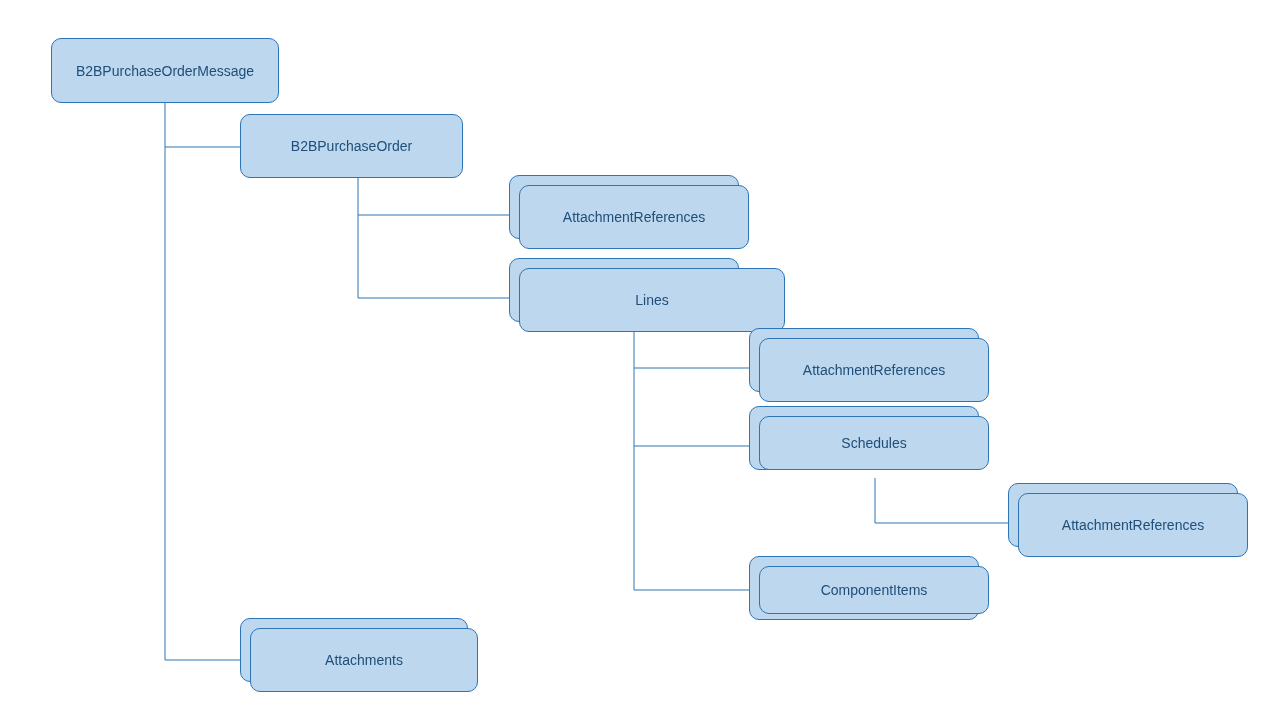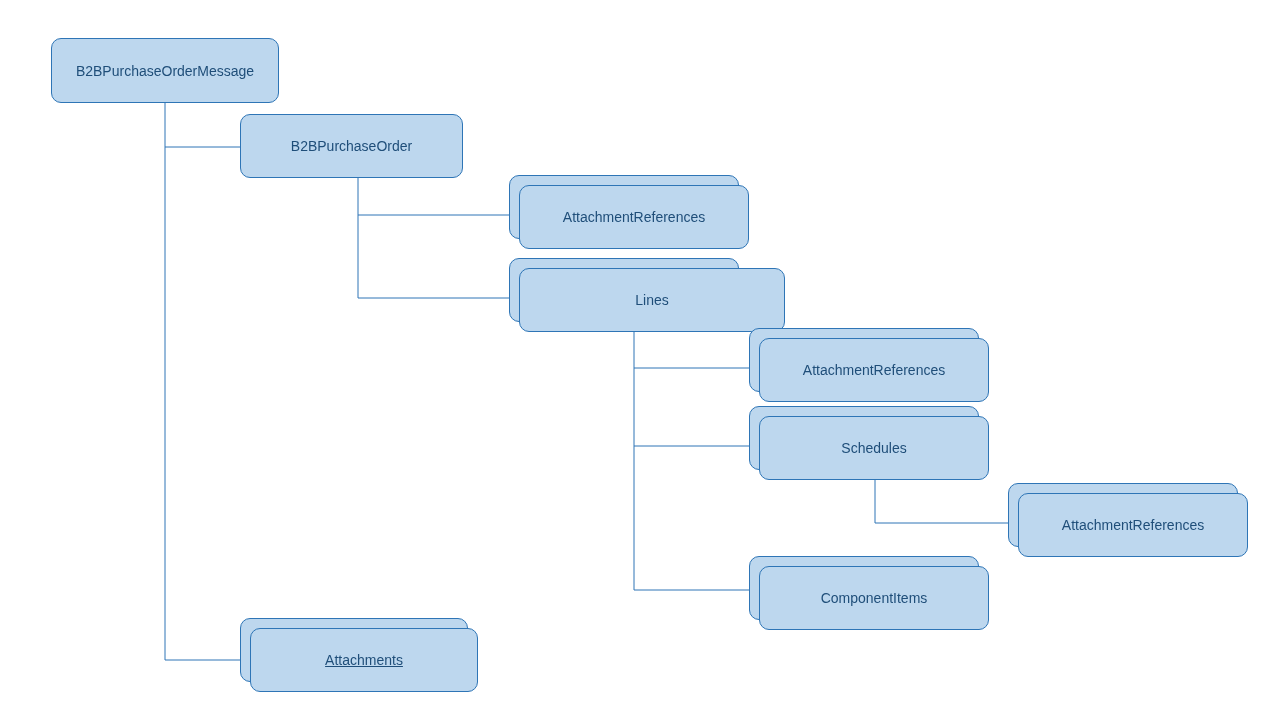--- a/index.html
+++ b/index.html
@@ -94,30 +94,30 @@
 <div class="node" style="left:519px; top:268px; width:266px; height:64px;">
   <span>Lines</span>
 </div>
 
 <div class="stack-shadow" style="left:749px; top:328px; width:230px; height:64px;"></div>
 <div class="node" style="left:759px; top:338px; width:230px; height:64px;">
   <span>AttachmentReferences</span>
 </div>
 
 <div class="stack-shadow" style="left:749px; top:406px; width:230px; height:64px;"></div>
-<div class="node" style="left:759px; top:416px; width:230px; height:64px;">
+<div class="node" style="left:759px; top:416px; width:230px; height:54px;">
   <span>Schedules</span>
 </div>
 
 <div class="stack-shadow" style="left:1008px; top:483px; width:230px; height:64px;"></div>
 <div class="node" style="left:1018px; top:493px; width:230px; height:64px;">
   <span>AttachmentReferences</span>
 </div>
 
 <div class="stack-shadow" style="left:749px; top:556px; width:230px; height:64px;"></div>
-<div class="node" style="left:759px; top:566px; width:230px; height:64px;text-align:right;">
+<div class="node" style="left:759px; top:566px; width:230px; height:48px;text-align:right;">
   <span>ComponentItems</span>
 </div>
 
 <div class="stack-shadow" style="left:240px; top:618px; width:228px; height:64px;"></div>
-<div class="node" style="left:250px; top:628px; width:228px; height:64px;text-decoration:underline;">
+<div class="node" style="left:250px; top:628px; width:228px; height:64px;">
   <span>Attachments</span>
 </div>
 
 </body></html>

